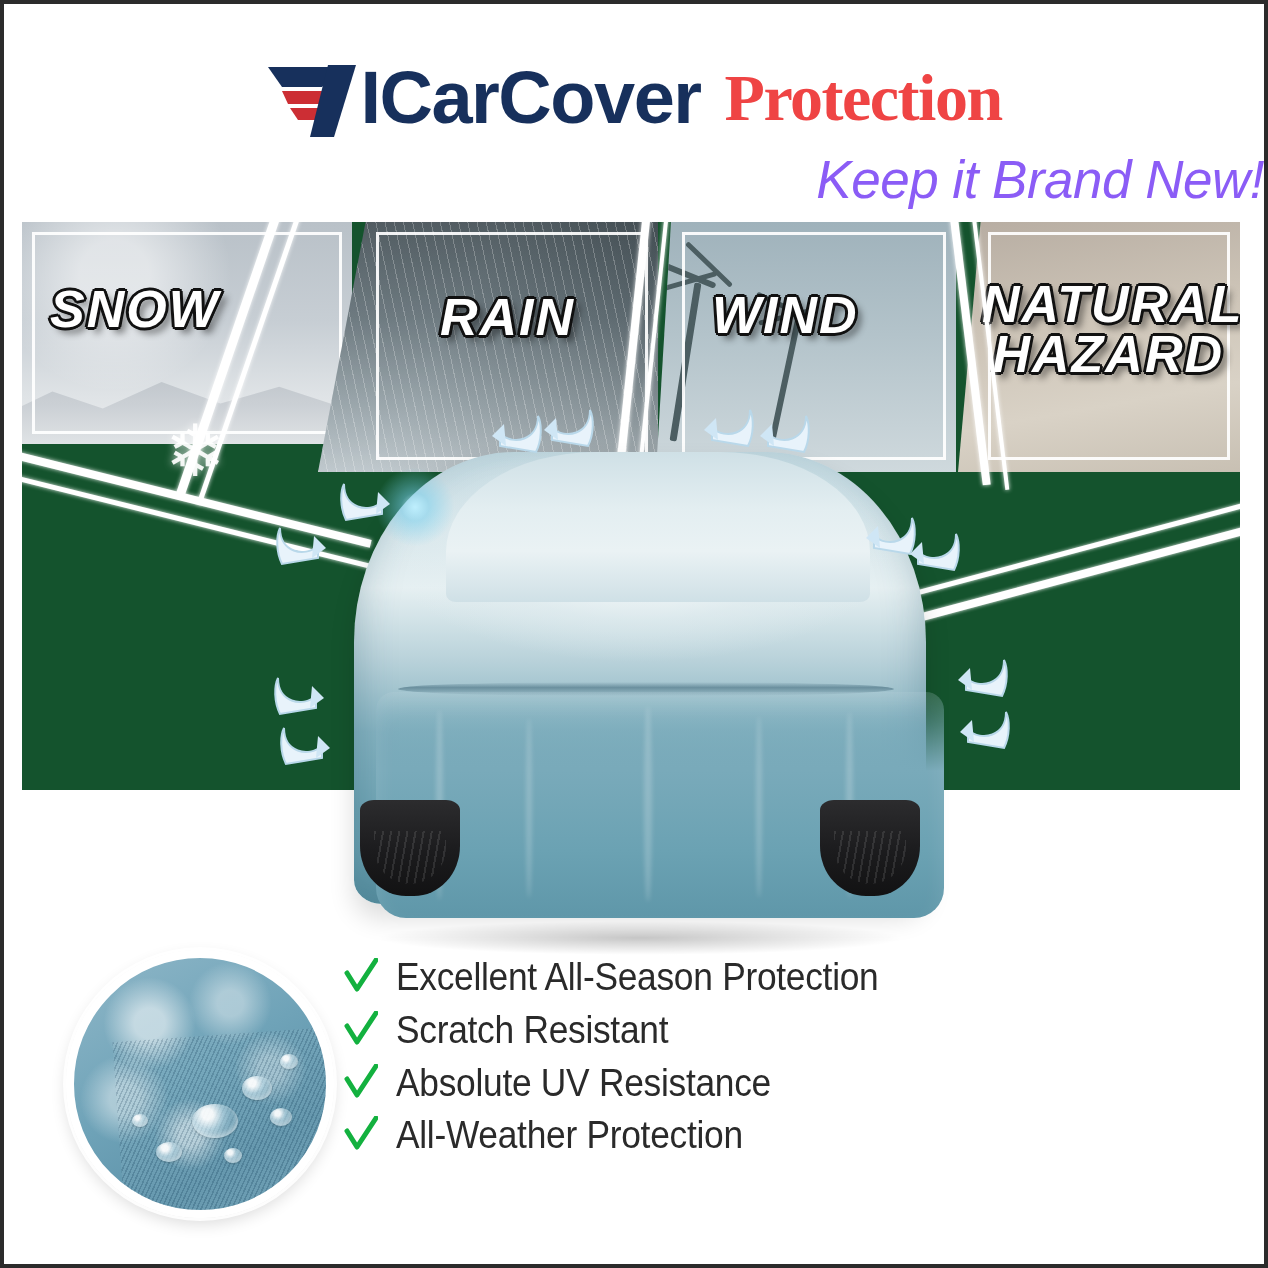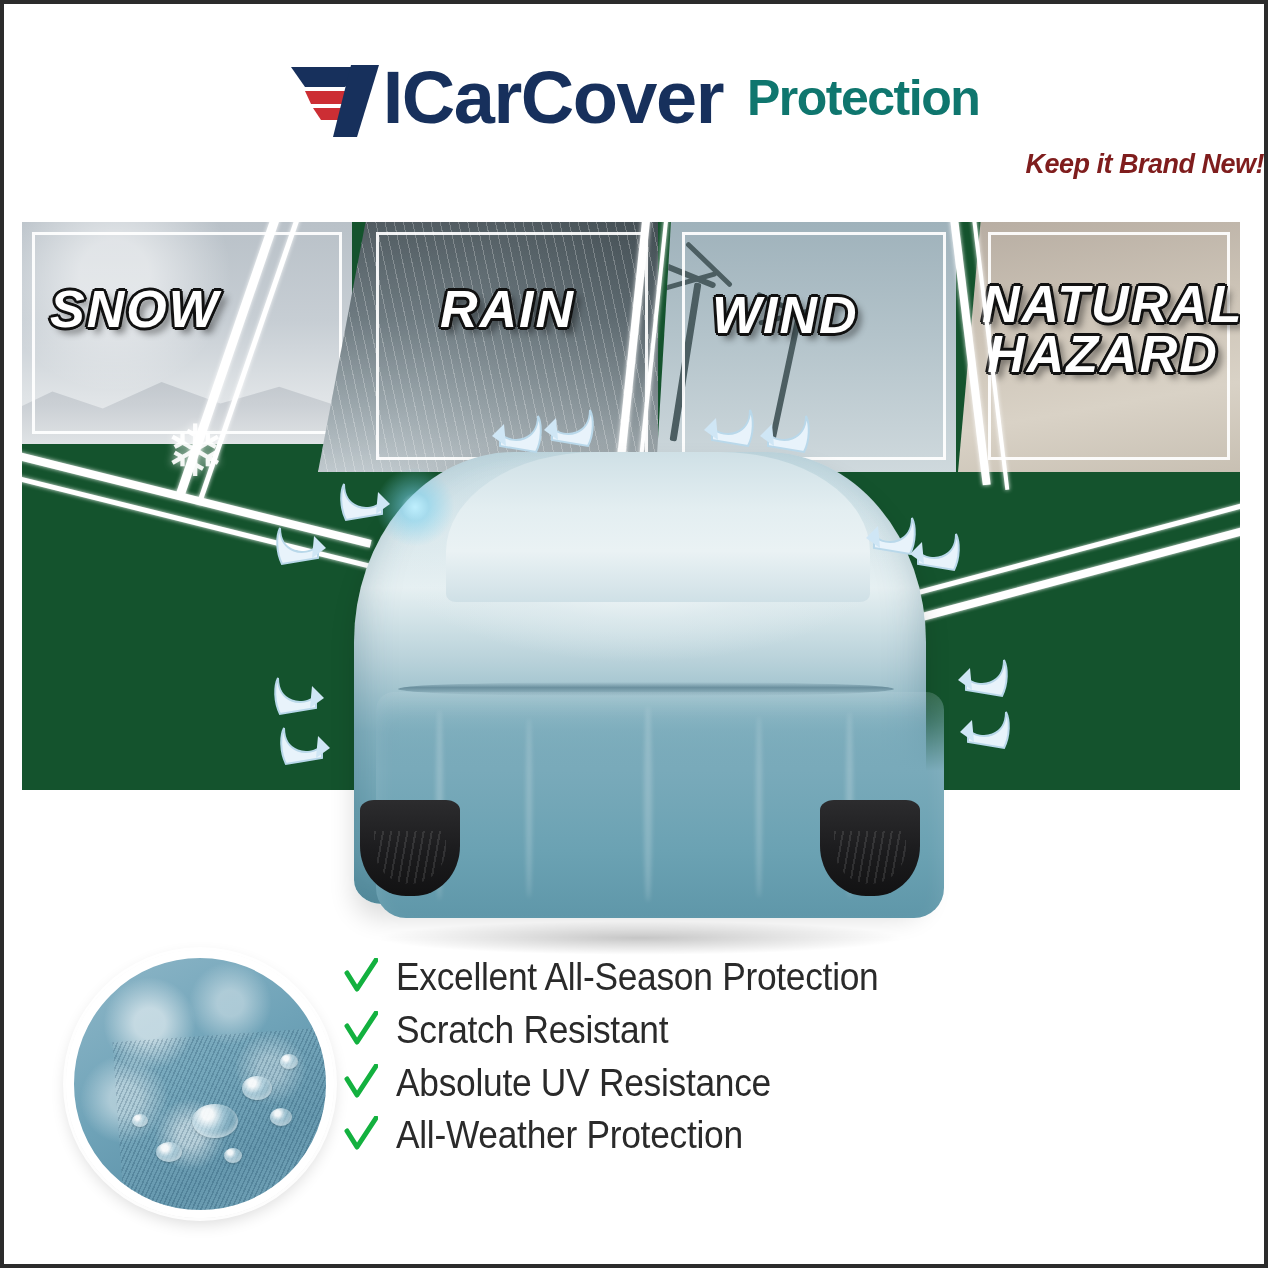--- a/index.html
+++ b/index.html
@@ -45,33 +45,34 @@
     margin-top: 4px;
   }
   .brand-text {
     font-size: 74px;
     font-weight: bold;
     color: #17305c;
     letter-spacing: -1.5px;
     white-space: nowrap;
   }
   .brand-suffix {
-    font-size: 50px;
+    font-size: 66px;
     font-weight: bold;
-    color: #0f766e;
+    color: #ef4444;
     letter-spacing: -1.5px;
     margin-left: 18px;
     white-space: nowrap;
+    font-family: Liberation Serif, serif;
   }
   .tagline {
     margin-top: 10px;
-    font-size: 27px;
+    font-size: 53px;
     font-style: italic;
-    font-weight: bold;
-    color: #7f1d1d;
+    font-weight: normal;
+    color: #8b5cf6;
     letter-spacing: -0.5px;
   }
 
   
   .collage {
     position: absolute;
     left: 18px;
     top: 218px;
     width: 1218px;
     height: 568px;
@@ -92,21 +93,21 @@
     letter-spacing: 2px;
     line-height: 0.98;
     -webkit-text-stroke: 3px #111;
     paint-order: stroke fill;
     text-shadow:
        3px 0 0 #111, -3px 0 0 #111, 0 3px 0 #111, 0 -3px 0 #111,
        2px 2px 0 #111, -2px 2px 0 #111, 2px -2px 0 #111, -2px -2px 0 #111,
        6px 6px 7px rgba(0,0,0,.45);
     white-space: nowrap;
   }
-  .plabel.two-line { white-space: normal; text-align: center; line-height: 0.96; }
+  .plabel.two-line { white-space: normal; text-align: right; line-height: 0.96; }
 
   
   .p-snow {
     left: 0; top: 0; width: 330px; height: 222px;
     clip-path: polygon(0 0, 100% 0, 100% 100%, 0 100%);
     background:
       radial-gradient(circle at 28% 24%, rgba(255,255,255,.55) 0 12%, transparent 40%),
       linear-gradient(180deg,#b9c1c8 0%, #c7ced4 45%, #dfe3e6 78%, #eceef0 100%);
   }
   .p-snow .mtn {
@@ -369,21 +370,21 @@
     <div class="panel p-snow">
       <div class="mtn"></div>
       <div class="panel-outline" style="left:10px;top:10px;right:10px;bottom:10px;"></div>
       <div class="plabel" style="left:28px; top:62px;">SNOW</div>
     </div>
     <div class="snowflake">❄</div>
 
     <div class="panel p-rain">
       <div class="rainstreaks"></div>
       <div class="panel-outline" style="left:58px;top:10px;right:10px;bottom:12px;"></div>
-      <div class="plabel" style="left:122px; top:62px;">RAIN</div>
+      <div class="plabel" style="left:122px; top:70px;">RAIN</div>
     </div>
 
     <div class="panel p-wind">
       <div class="palm" style="left:26px; top:40px;">
         <i style="left:0; top:20px; width:7px; height:160px; transform:rotate(9deg);"></i>
         <i style="left:-34px; top:8px; width:70px; height:6px; transform:rotate(22deg); border-radius:4px;"></i>
         <i style="left:-30px; top:18px; width:66px; height:5px; transform:rotate(-16deg); border-radius:4px;"></i>
         <i style="left:-4px; top:0px; width:62px; height:5px; transform:rotate(44deg); border-radius:4px;"></i>
       </div>
       <div class="palm" style="left:126px; top:78px;">

